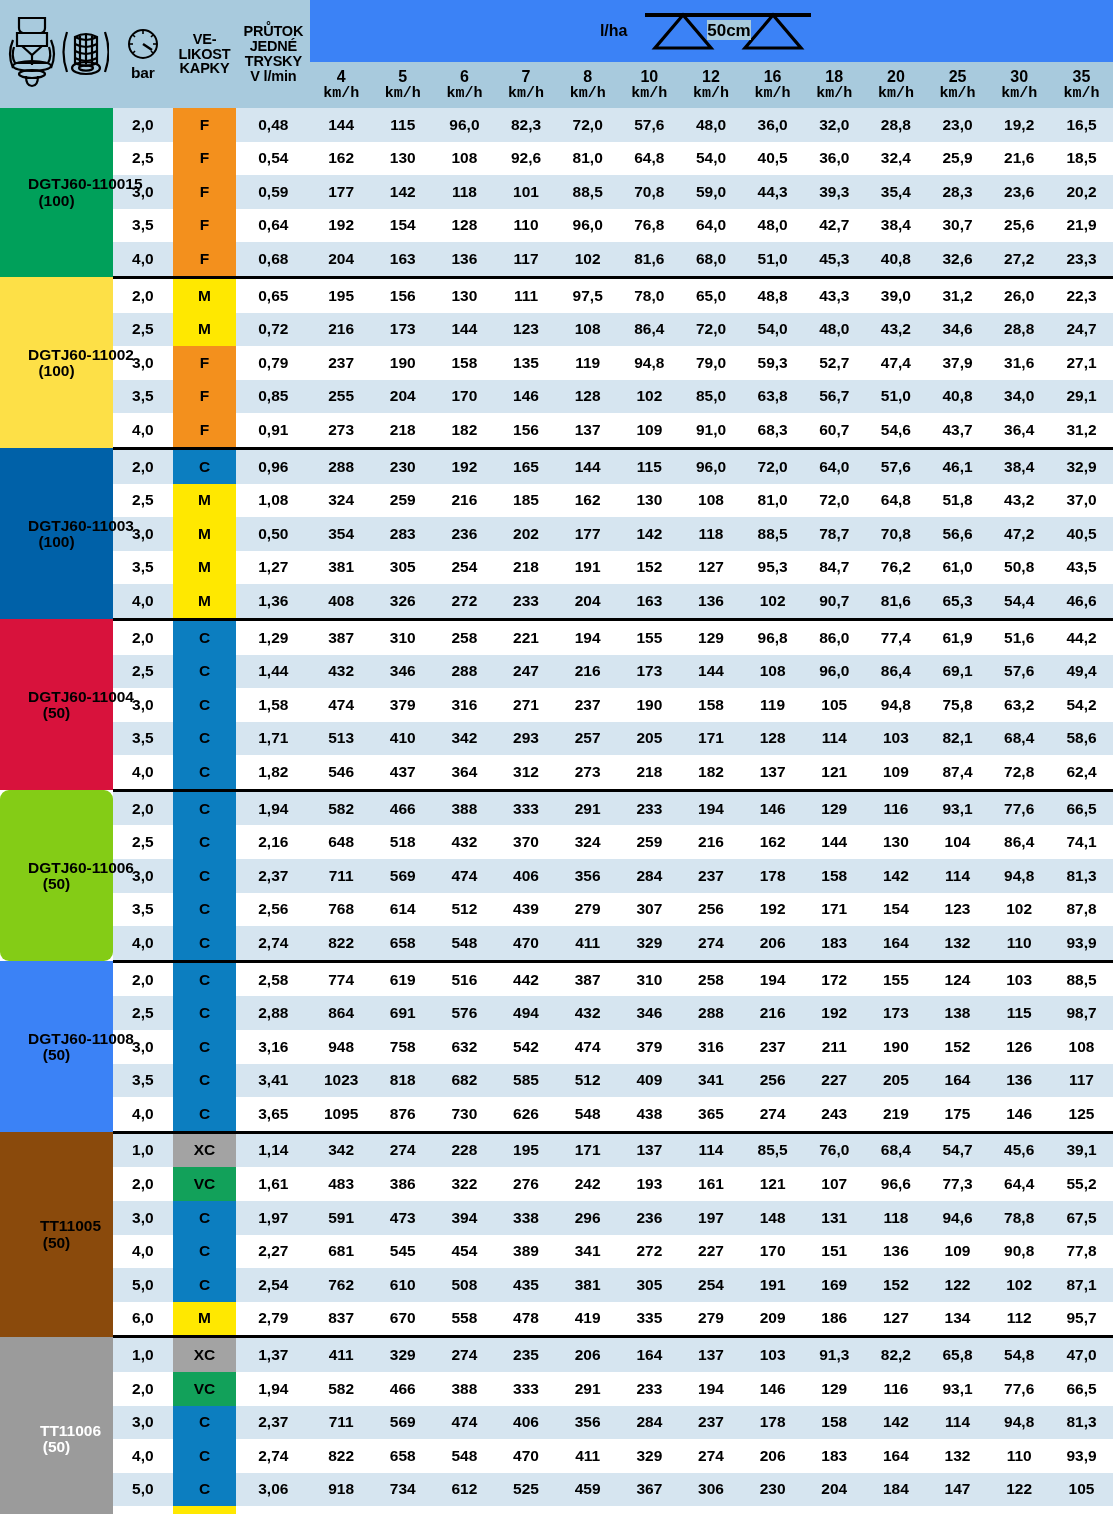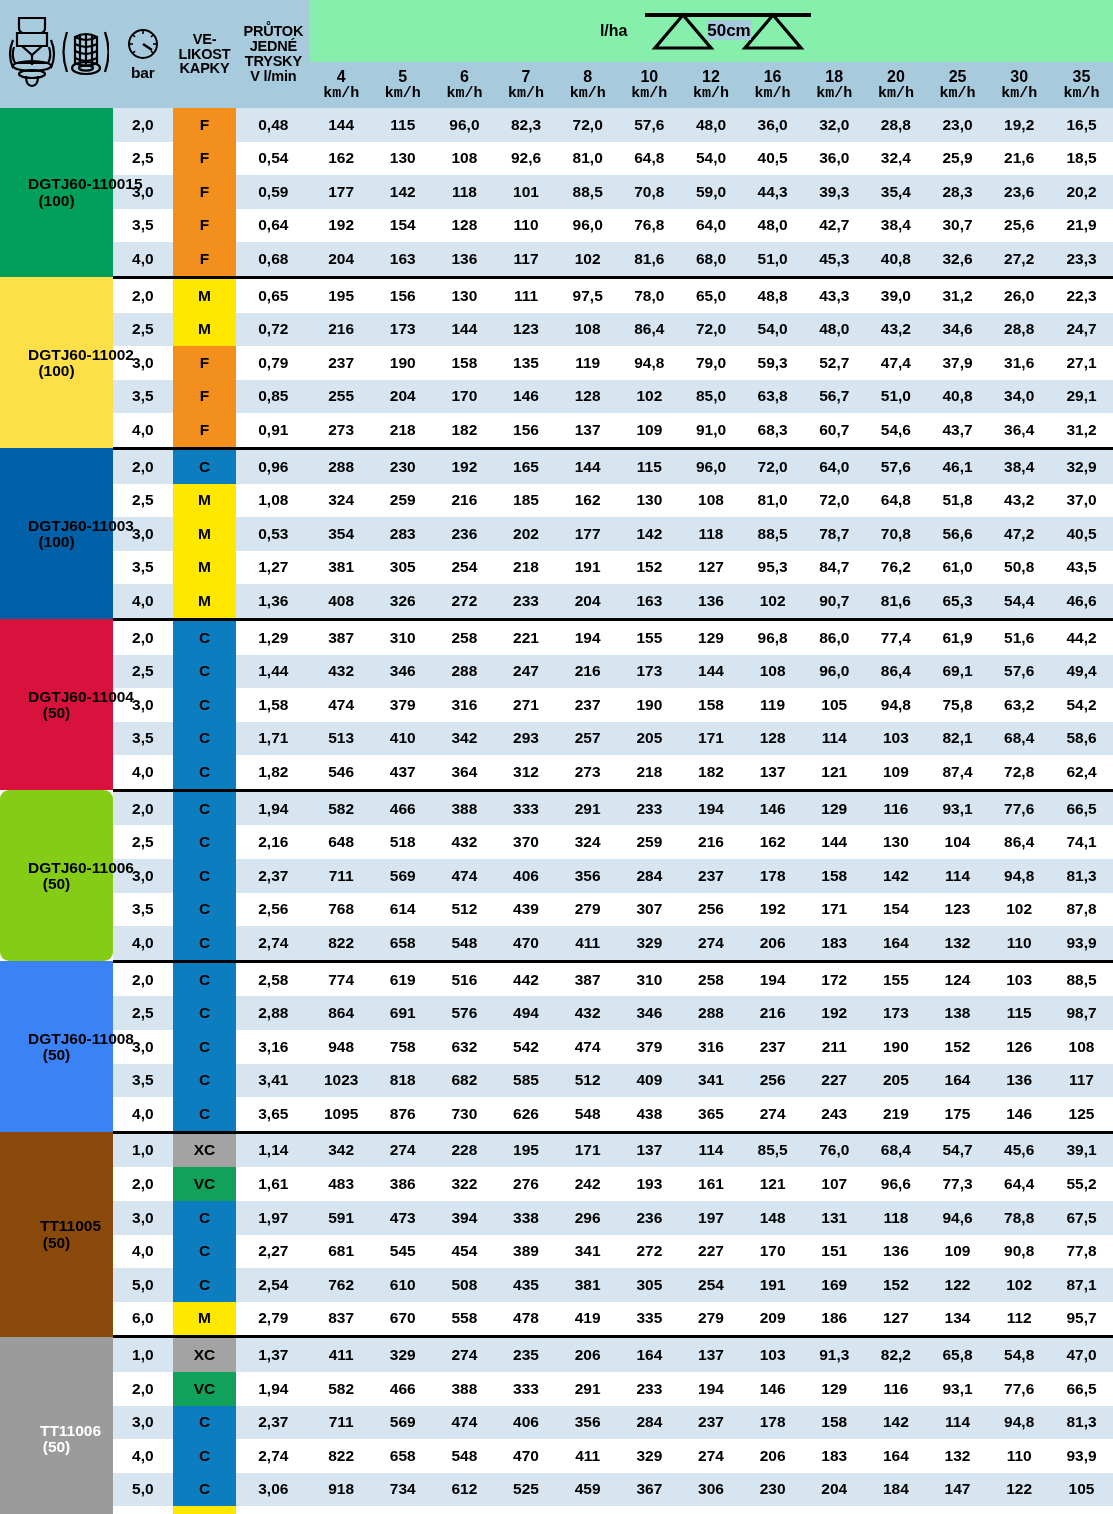--- a/index.html
+++ b/index.html
@@ -34,21 +34,21 @@
   }
   .hdr-cell{
     background:#a8cadd;
     border-right:3px solid #000;
     font-size:15px;
     font-weight:700;
     letter-spacing:-0.2px;
   }
   .hdr-cell.thin{font-size:14.5px;margin-top:40px;}
   .hdr-lha{
-    background:#86efac;
+    background:#3b82f6;
     border-bottom:3px solid #000;
   }
   .spd{
     background:#a8cadd;
     border-right:3px solid #000;
     border-top:3px solid #000;
     font-size:15px;
   }
   .spd.last{border-right:0;}
   .spd .n{display:block;font-size:16px;font-weight:700;}
@@ -495,21 +495,21 @@
           <td class="val plain">81,0</td>
           <td class="val plain">72,0</td>
           <td class="val plain">64,8</td>
           <td class="val plain">51,8</td>
           <td class="val plain">43,2</td>
           <td class="val plain last">37,0</td>
         </tr>
         <tr class="drow">
           <td class="bar shade">3,0</td>
           <td class="drop d-M">M</td>
-          <td class="flow shade">0,53</td>
+          <td class="flow shade">0,50</td>
           <td class="val shade">354</td>
           <td class="val shade">283</td>
           <td class="val shade">236</td>
           <td class="val shade">202</td>
           <td class="val shade">177</td>
           <td class="val shade">142</td>
           <td class="val shade">118</td>
           <td class="val shade">88,5</td>
           <td class="val shade">78,7</td>
           <td class="val shade">70,8</td>

